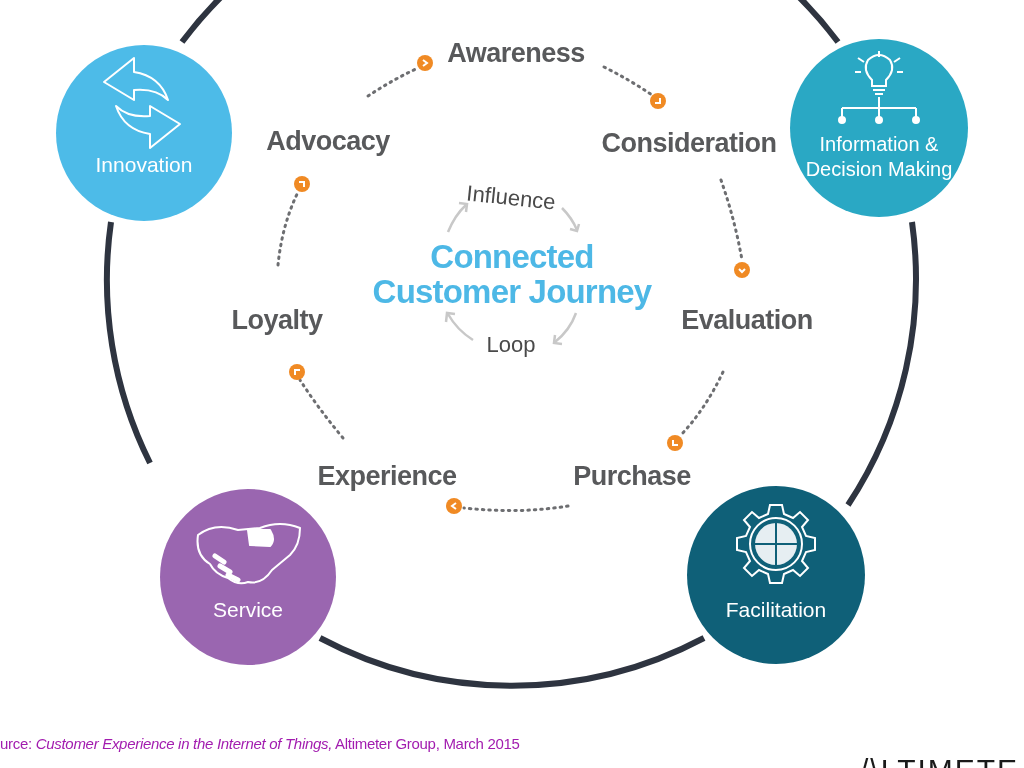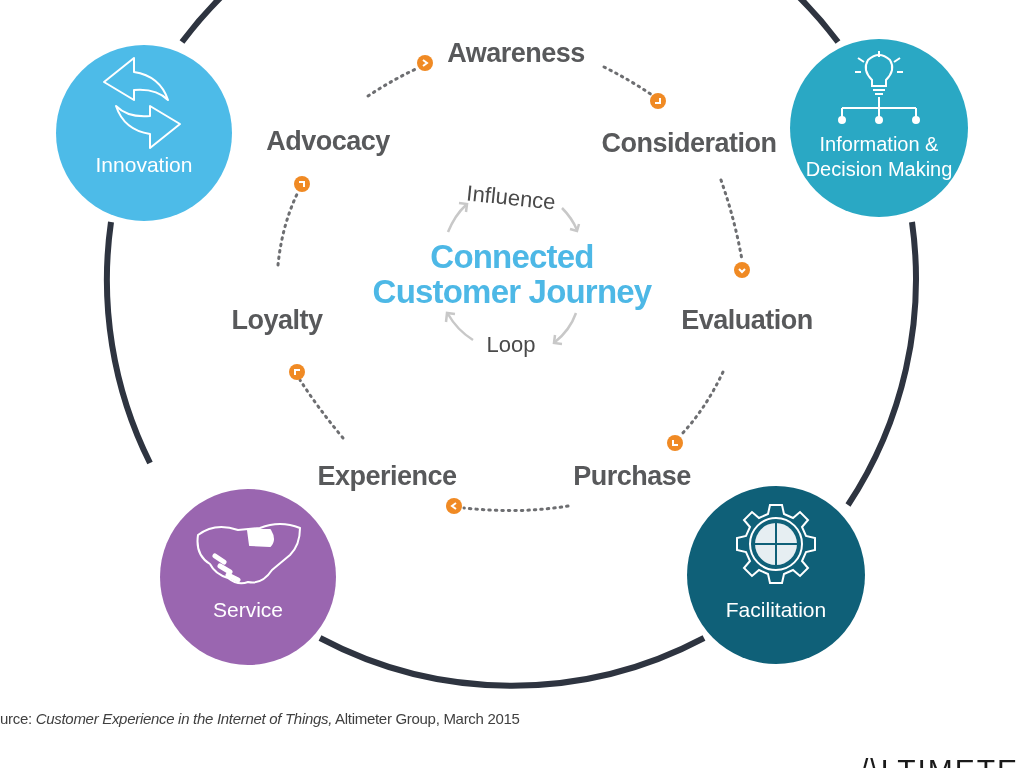--- a/index.html
+++ b/index.html
@@ -2,21 +2,21 @@
 <html><head>
 <meta charset="utf-8">
 <style>
   html, body { margin:0; padding:0; background:#ffffff; }
   body { width:1024px; height:768px; position:relative; overflow:hidden; font-family:"Liberation Sans", sans-serif; }
   #diagram { position:absolute; left:0; top:0; width:1024px; height:768px; }
   .stage { font-family:"Liberation Sans", sans-serif; font-weight:bold; fill:#58595b; letter-spacing:-0.5px; }
   .hub-label { font-family:"Liberation Sans", sans-serif; fill:#ffffff; }
   .center-title { font-family:"Liberation Sans", sans-serif; font-weight:bold; fill:#4db8e6; letter-spacing:-0.8px; }
   .loop-word { font-family:"Liberation Sans", sans-serif; fill:#4a4a4a; }
-  .footer-source { position:absolute; left:0; top:710px; font-size:15px; color:#404040; white-space:nowrap; letter-spacing:-0.3px; }
+  .footer-source { position:absolute; left:0; top:735px; font-size:15px; color:#a21caf; white-space:nowrap; letter-spacing:-0.3px; }
   .footer-source em { font-style:italic; }
   .brand { position:absolute; left:860px; top:753px; font-size:30px; color:#1a1a1a; letter-spacing:2px; font-weight:normal; white-space:nowrap; }
 </style>
 </head>
 <body>
 
 <svg id="diagram" viewBox="0 0 1024 768" xmlns="http://www.w3.org/2000/svg">
 
   <g fill="none" stroke="#2e3440" stroke-width="6" stroke-linecap="butt">
     <path d="M 182 42 A 410 410 0 0 1 838 42"></path>

